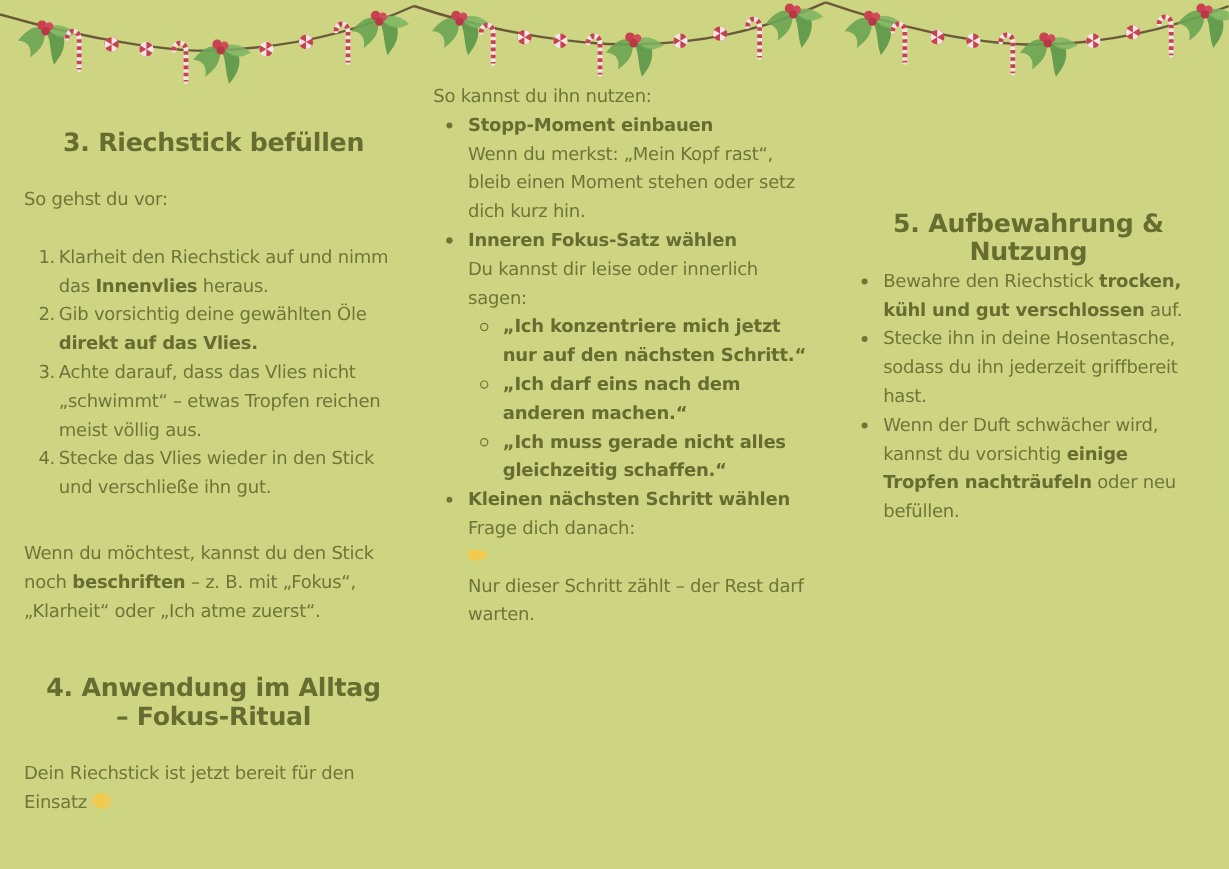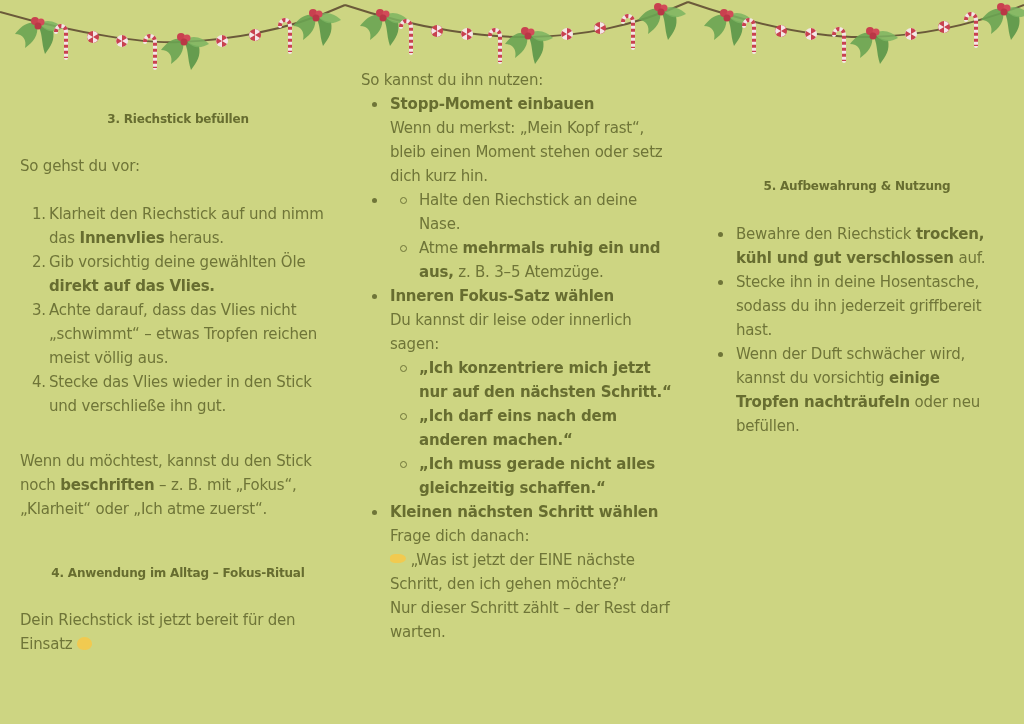--- a/index.html
+++ b/index.html
@@ -17,21 +17,21 @@
     position: absolute;
     font-size: 15px;
     line-height: 24px;
     letter-spacing: -0.2px;
   }
   .col b { font-weight: bold; color: #676d30; text-align: right; }
   .col1 { left: 20px; top: 107px; width: 316px; }
   .col2 { left: 361px; top: 68px; width: 318px; }
   .col3 { left: 707px; top: 174px; width: 300px; }
 
-  .h { font-weight: bold; text-align: center; color: #676d30; font-size: 12px; }
+  .h { font-weight: bold; text-align: center; color: #676d30; font-size: 21px; }
   .p { margin: 0; }
   .ol { list-style: none; margin-left: 12px; }
   .ol li { position: relative; padding-left: 17px; }
   .ol li .num { position: absolute; left: 0; top: 0; }
   .ul { list-style: none; }
   .ul > li { position: relative; padding-left: 29px; }
   .ul > li::before {
     content: ""; position: absolute; left: 11px; top: 10px;
     width: 5px; height: 5px; border-radius: 50%; background: #6f7538;
   }
@@ -127,43 +127,39 @@
 </section>
 
 <section class="col col2">
   <p class="p">So kannst du ihn nutzen:</p>
   <ul class="ul">
     <li>
       <b>Stopp-Moment einbauen</b><br>
       <span>Wenn du merkst: „Mein Kopf rast“, bleib einen Moment stehen oder setz dich kurz hin.</span>
     </li>
     <li>
-      <ul class="sub">
-        <li><span>Halte den Riechstick an deine Nase.</span></li>
-        <li><span>Atme </span><b>mehrmals ruhig ein und aus,</b><span> z. B. 3–5 Atemzüge.</span></li>
-      </ul>
     </li>
     <li>
       <b>Inneren Fokus-Satz wählen</b><br>
       <span>Du kannst dir leise oder innerlich sagen:</span>
       <ul class="sub">
         <li><b>„Ich konzentriere mich jetzt nur auf den nächsten Schritt.“</b></li>
         <li><b>„Ich darf eins nach dem anderen machen.“</b></li>
         <li><b>„Ich muss gerade nicht alles gleichzeitig schaffen.“</b></li>
       </ul>
     </li>
     <li>
       <b>Kleinen nächsten Schritt wählen</b><br>
       <span>Frage dich danach:</span><br>
-      <span class="emoji hand"></span><span> „Was ist jetzt der EINE nächste Schritt, den ich gehen möchte?“</span><br>
+      <span class="emoji hand"></span><br>
       <span>Nur dieser Schritt zählt – der Rest darf warten.</span>
     </li>
   </ul>
 </section>
 
 <section class="col col3">
   <h2 class="h">5. Aufbewahrung &amp; Nutzung</h2>
-  <ul class="ul" style="margin-top:24px">
+  <ul class="ul" style="">
     <li><span>Bewahre den Riechstick </span><b>trocken, kühl und gut verschlossen</b><span> auf.</span></li>
     <li><span>Stecke ihn in deine Hosentasche, sodass du ihn jederzeit griffbereit hast.</span></li>
     <li><span>Wenn der Duft schwächer wird, kannst du vorsichtig </span><b>einige Tropfen nachträufeln</b><span> oder neu befüllen.</span></li>
   </ul>
 </section>
 
 </body></html>

